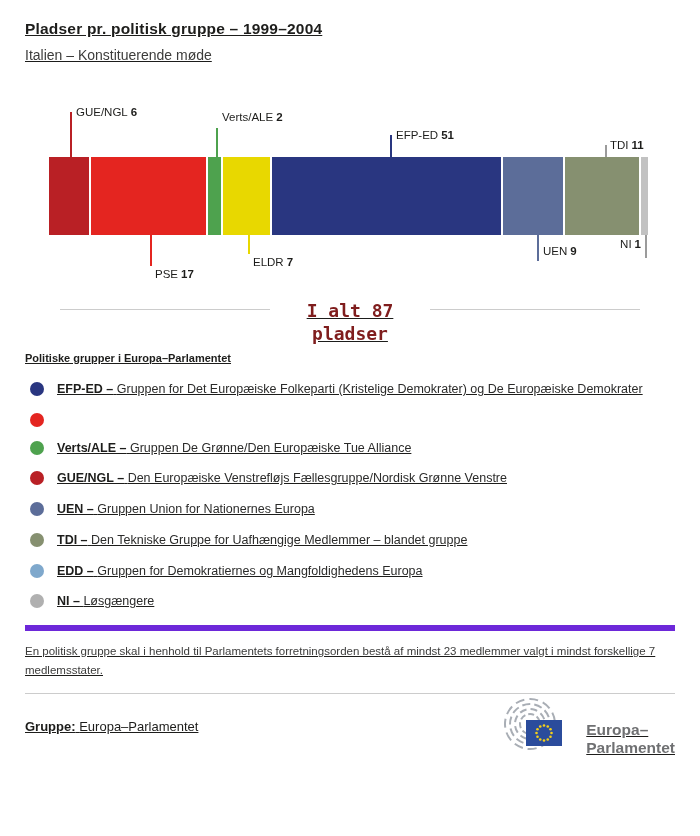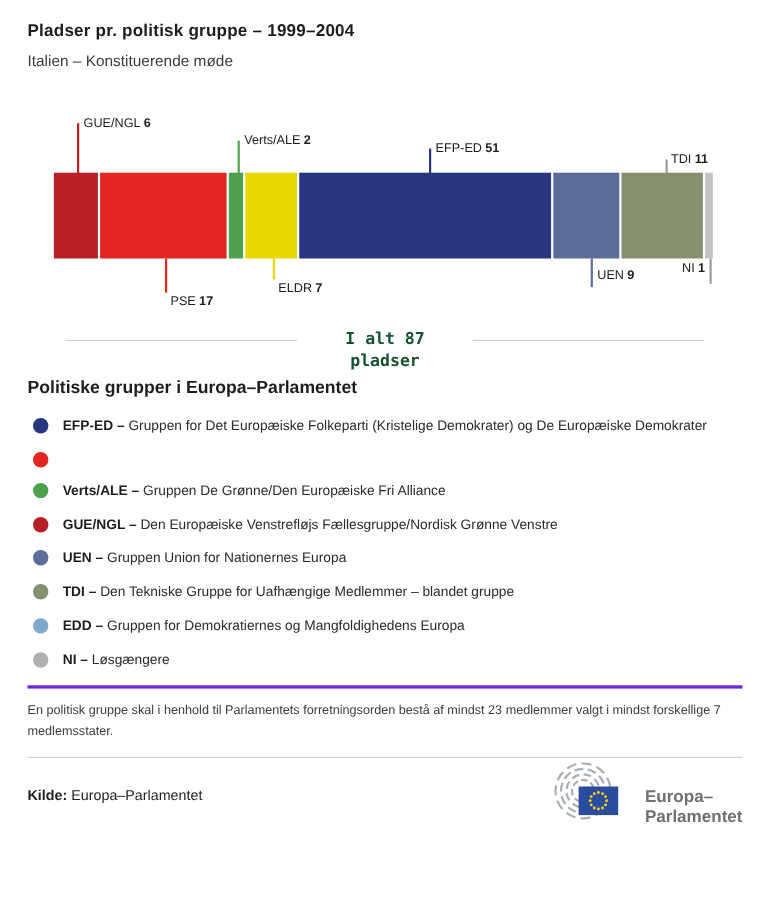--- a/index.html
+++ b/index.html
@@ -1,19 +1,19 @@
 <!DOCTYPE html>
 <html><head>
 <meta charset="utf-8">
 <style>
   html,body{margin:0;padding:0;background:#fff;}
   .page{
     width:700px;height:836px;margin:0 auto;background:#ffffff;
     font-family:"Liberation Sans",sans-serif;color:#1d1d1b;
-    position:relative;overflow:hidden;
+    position:relative;overflow:hidden;text-decoration:underline;
   }
   
   .hdr{padding:20px 25px 0;}
   .title{font-size:15.5px;font-weight:bold;letter-spacing:.2px;}
   .subtitle{font-size:14px;margin-top:9px;color:#3c3c3b;}
 
   
   .chart{position:relative;height:200px;margin-top:32px;}
   .bar{position:absolute;left:49px;right:52px;top:62px;height:78px;display:flex;gap:2px;}
   .seg{flex-basis:0;min-width:4px;}
@@ -22,48 +22,48 @@
   .t-verts{left:216px;top:33px;height:30px;}
   .t-efp{left:390px;top:40px;height:23px;}
   .t-tdi{left:605px;top:50px;height:13px;}
   .t-pse{left:150px;top:140px;height:31px;}
   .t-eldr{left:248px;top:140px;height:19px;}
   .t-uen{left:537px;top:140px;height:26px;}
   .t-ni{left:645px;top:140px;height:23px;}
   .lbl{position:absolute;font-size:11.5px;white-space:nowrap;color:#1d1d1b;}
   .lbl b{font-weight:bold;margin-left:3px;}
   .l-gue{left:76px;top:11px;}
-  .l-verts{left:222px;top:27px;}
+  .l-verts{left:222px;top:16px;}
   .l-efp{left:396px;top:34px;}
   .l-tdi{left:610px;top:44px;}
   .l-pse{left:155px;top:173px;}
   .l-eldr{left:253px;top:161px;}
   .l-uen{left:543px;top:150px;}
   .l-ni{right:59px;top:143px;}
 
   
   .total-row{display:flex;align-items:flex-start;padding:0 60px;margin-top:4px;}
   .rule{flex:1;height:1px;background:#cccccc;margin-top:10px;}
   .total-text{
     width:160px;text-align:center;
     font-family:"DejaVu Sans Mono",monospace;font-weight:bold;
-    font-size:15px;line-height:1.3;color:#14532d;
+    font-size:18px;line-height:1.3;color:#7f1d1d;
   }
 
   
   .legend{padding:0 25px;margin-top:4px;}
-  .legend-heading{font-size:16px;font-weight:bold;margin:6px 0 16px;}
+  .legend-heading{font-size:11px;font-weight:bold;margin:6px 0 16px;}
   .legend-item{display:flex;align-items:flex-start;margin-bottom:12px;}
   .dot{width:14px;height:14px;border-radius:50%;flex:none;margin:2px 13px 0 5px;background:#888;}
   .legend-text{font-size:12.5px;line-height:1.5;color:#2b2b2a;max-width:588px;}
   .legend-text b{color:#1d1d1b;}
 
   
   .footnote{
-    margin:14px 25px 0;border-top:3px solid #6d28d9;border-bottom:1px solid #cccccc;
+    margin:14px 25px 0;border-top:6px solid #6d28d9;border-bottom:1px solid #cccccc;
     padding:11px 0 13px;font-size:11.5px;line-height:1.65;color:#3c3c3b;max-width:650px;
   }
 
   
   .source-row{margin:0 25px;display:flex;justify-content:space-between;align-items:center;padding-top:4px;}
   .kilde{font-size:13px;color:#1d1d1b;}
   .kilde b{font-weight:bold;}
   .logo{display:flex;align-items:flex-end;}
   .logo-text{font-size:15.5px;font-weight:bold;color:#6f7072;line-height:1.12;margin-left:8px;}
 </style>
@@ -139,21 +139,21 @@
 
     <div class="legend-item">
       <span class="dot" style="background: rgb(41, 54, 128);"></span>
       <span class="legend-text"><b>EFP-ED –</b> <span>Gruppen for Det Europæiske Folkeparti (Kristelige Demokrater) og De Europæiske Demokrater</span></span>
     </div>
     <div class="legend-item">
       <span class="dot" style="background: rgb(228, 37, 32);"></span>
     </div>
     <div class="legend-item">
       <span class="dot" style="background: rgb(78, 162, 78);"></span>
-      <span class="legend-text"><b>Verts/ALE –</b> <span>Gruppen De Grønne/Den Europæiske Fri Alliance</span></span>
+      <span class="legend-text"><b>Verts/ALE –</b> <span>Gruppen De Grønne/Den Europæiske Tue Alliance</span></span>
     </div>
     <div class="legend-item">
       <span class="dot" style="background: rgb(185, 32, 37);"></span>
       <span class="legend-text"><b>GUE/NGL –</b> <span>Den Europæiske Venstrefløjs Fællesgruppe/Nordisk Grønne Venstre</span></span>
     </div>
     <div class="legend-item">
       <span class="dot" style="background: rgb(92, 109, 153);"></span>
       <span class="legend-text"><b>UEN –</b> <span>Gruppen Union for Nationernes Europa</span></span>
     </div>
     <div class="legend-item">
@@ -167,21 +167,21 @@
     <div class="legend-item">
       <span class="dot" style="background: rgb(176, 176, 176);"></span>
       <span class="legend-text"><b>NI –</b> <span>Løsgængere</span></span>
     </div>
   </div>
 
   <div class="footnote">En politisk gruppe skal i henhold til Parlamentets forretningsorden bestå af mindst 23 medlemmer valgt i mindst forskellige 7 medlemsstater.</div>
 
   <div class="source-row">
     <div class="kilde">
-      <b>Kilde:</b>
+      <b>Gruppe:</b>
       <span>Europa–Parlamentet</span>
     </div>
     <div class="logo">
       <svg width="92" height="58" viewBox="0 0 92 58">
         <g fill="none" stroke="#a9aeb5" stroke-width="2">
           <circle cx="44" cy="26" r="10" stroke-dasharray="6 3"></circle>
           <circle cx="44" cy="26" r="15" stroke-dasharray="7 4" transform="rotate(18 44 26)"></circle>
           <circle cx="44" cy="26" r="20" stroke-dasharray="8 4" transform="rotate(40 44 26)"></circle>
           <circle cx="44" cy="26" r="25" stroke-dasharray="9 5" transform="rotate(10 44 26)"></circle>
         </g>

